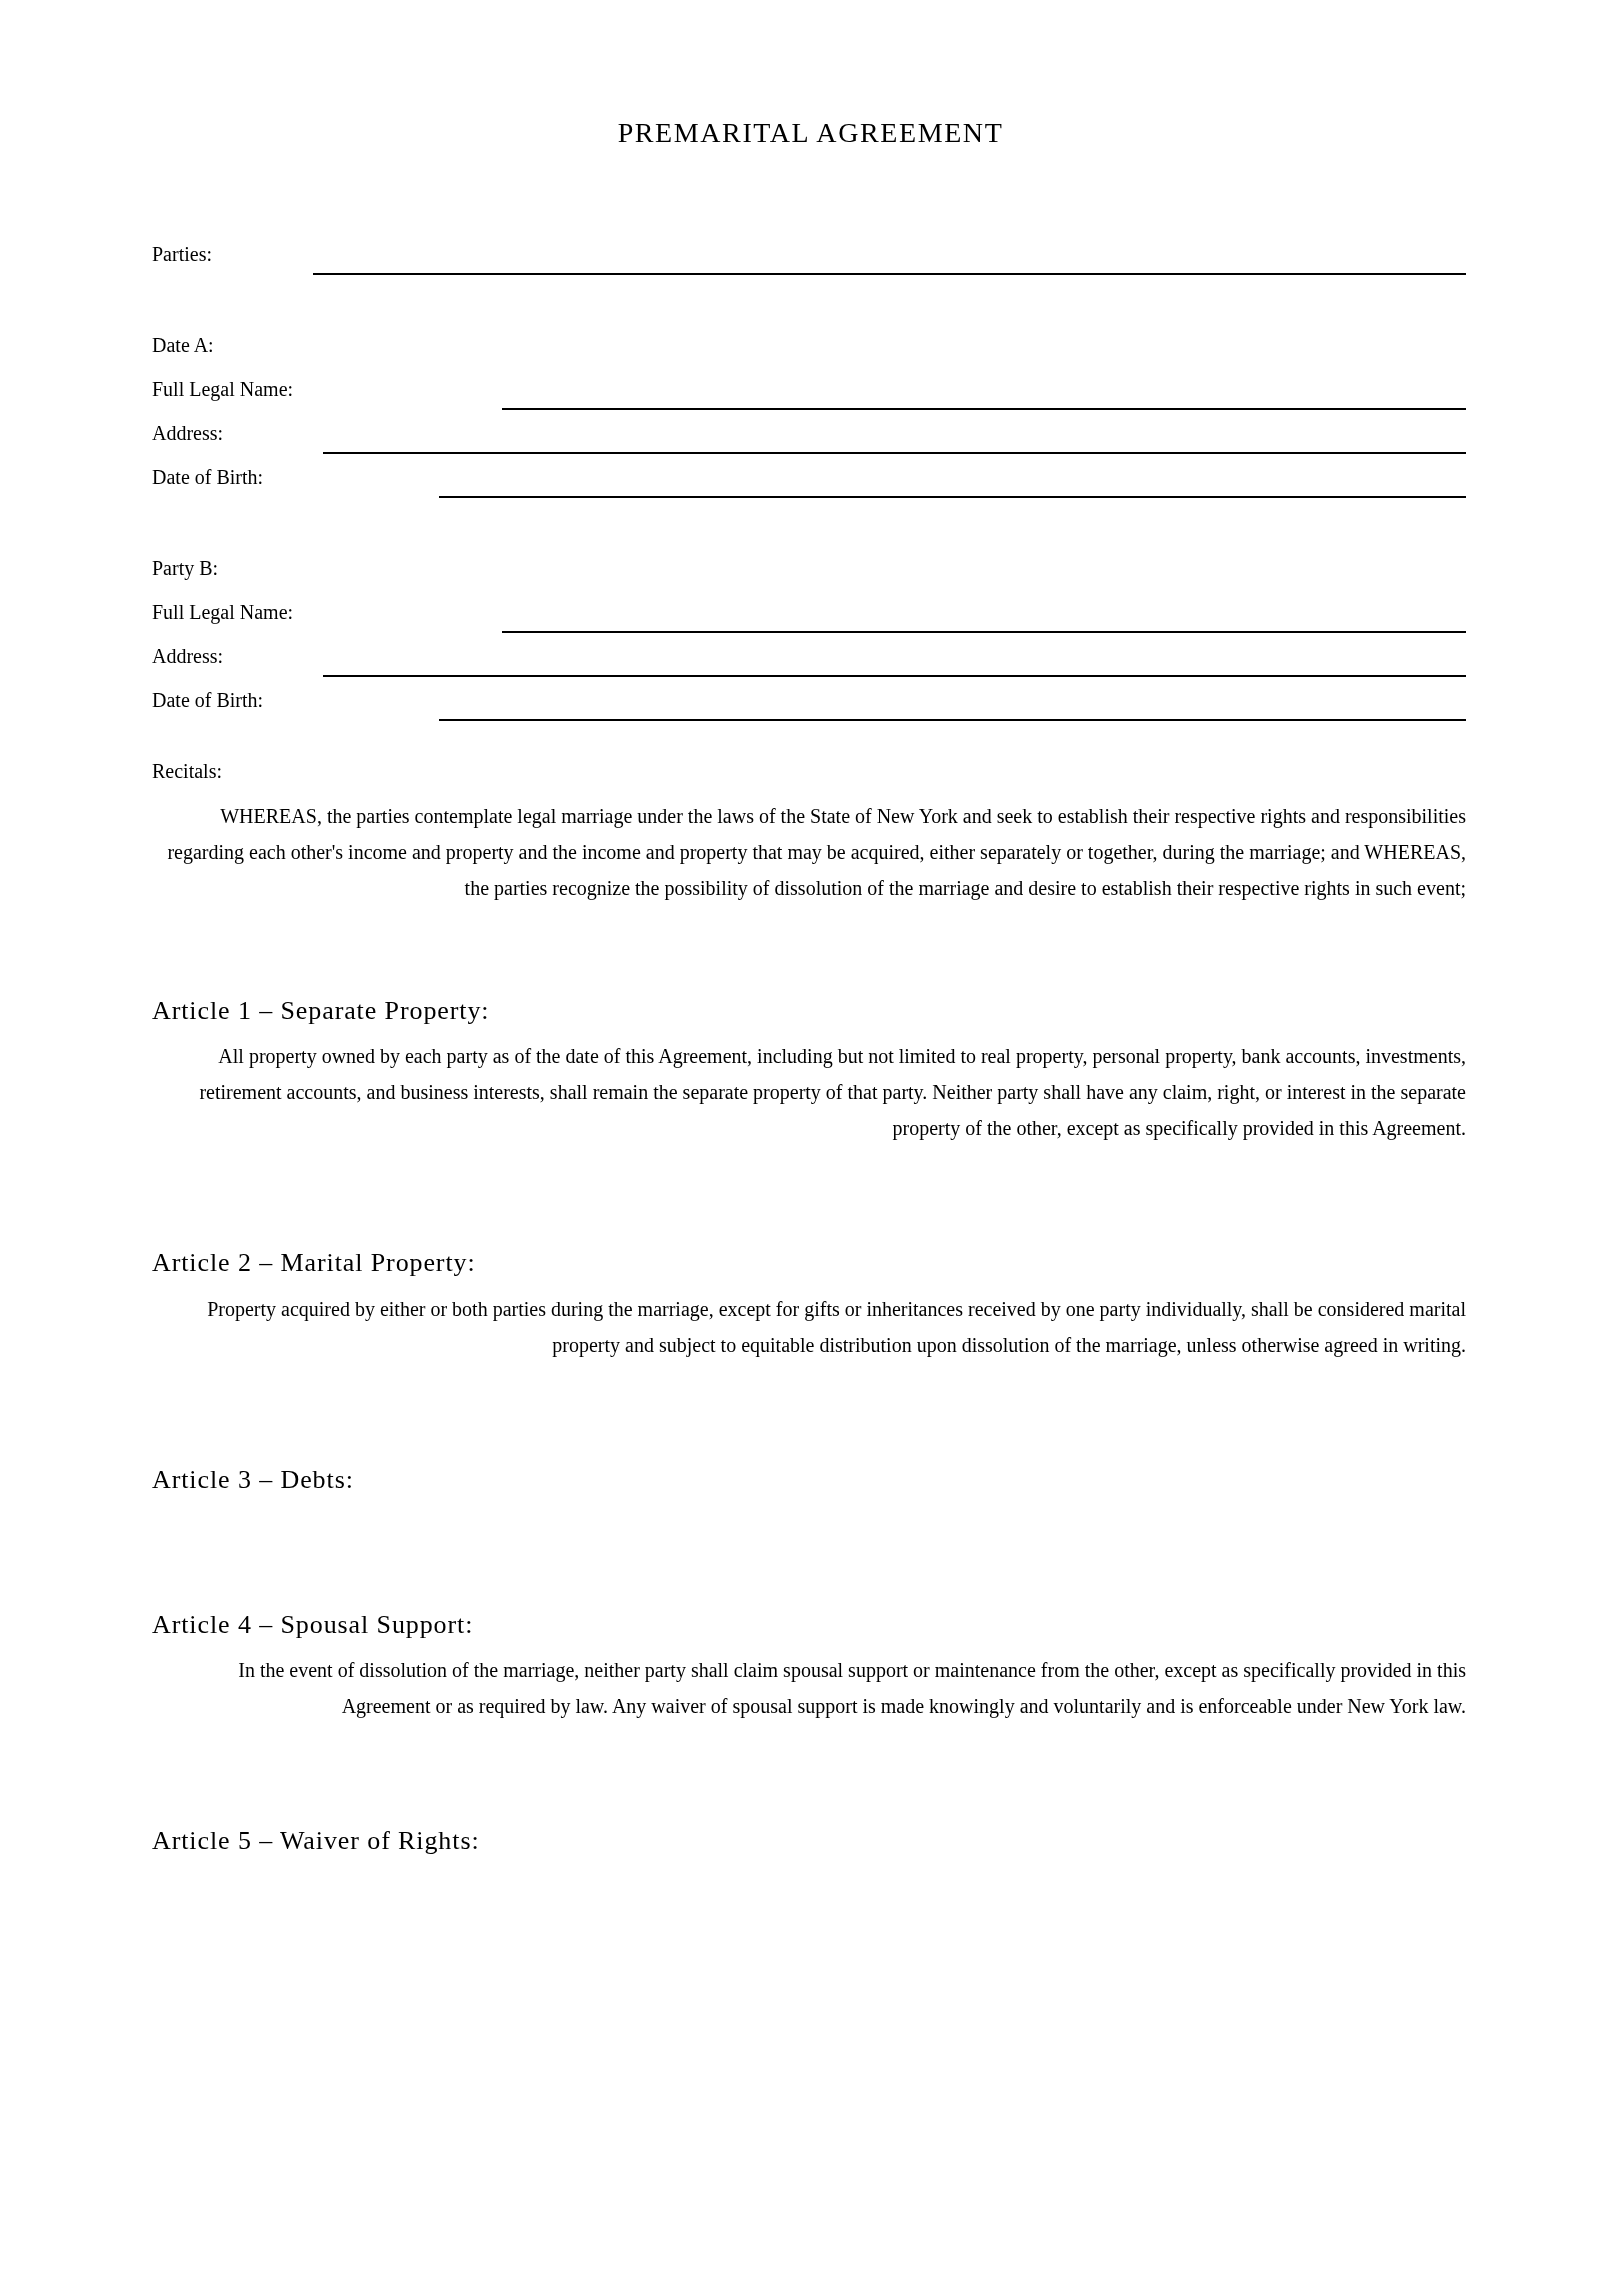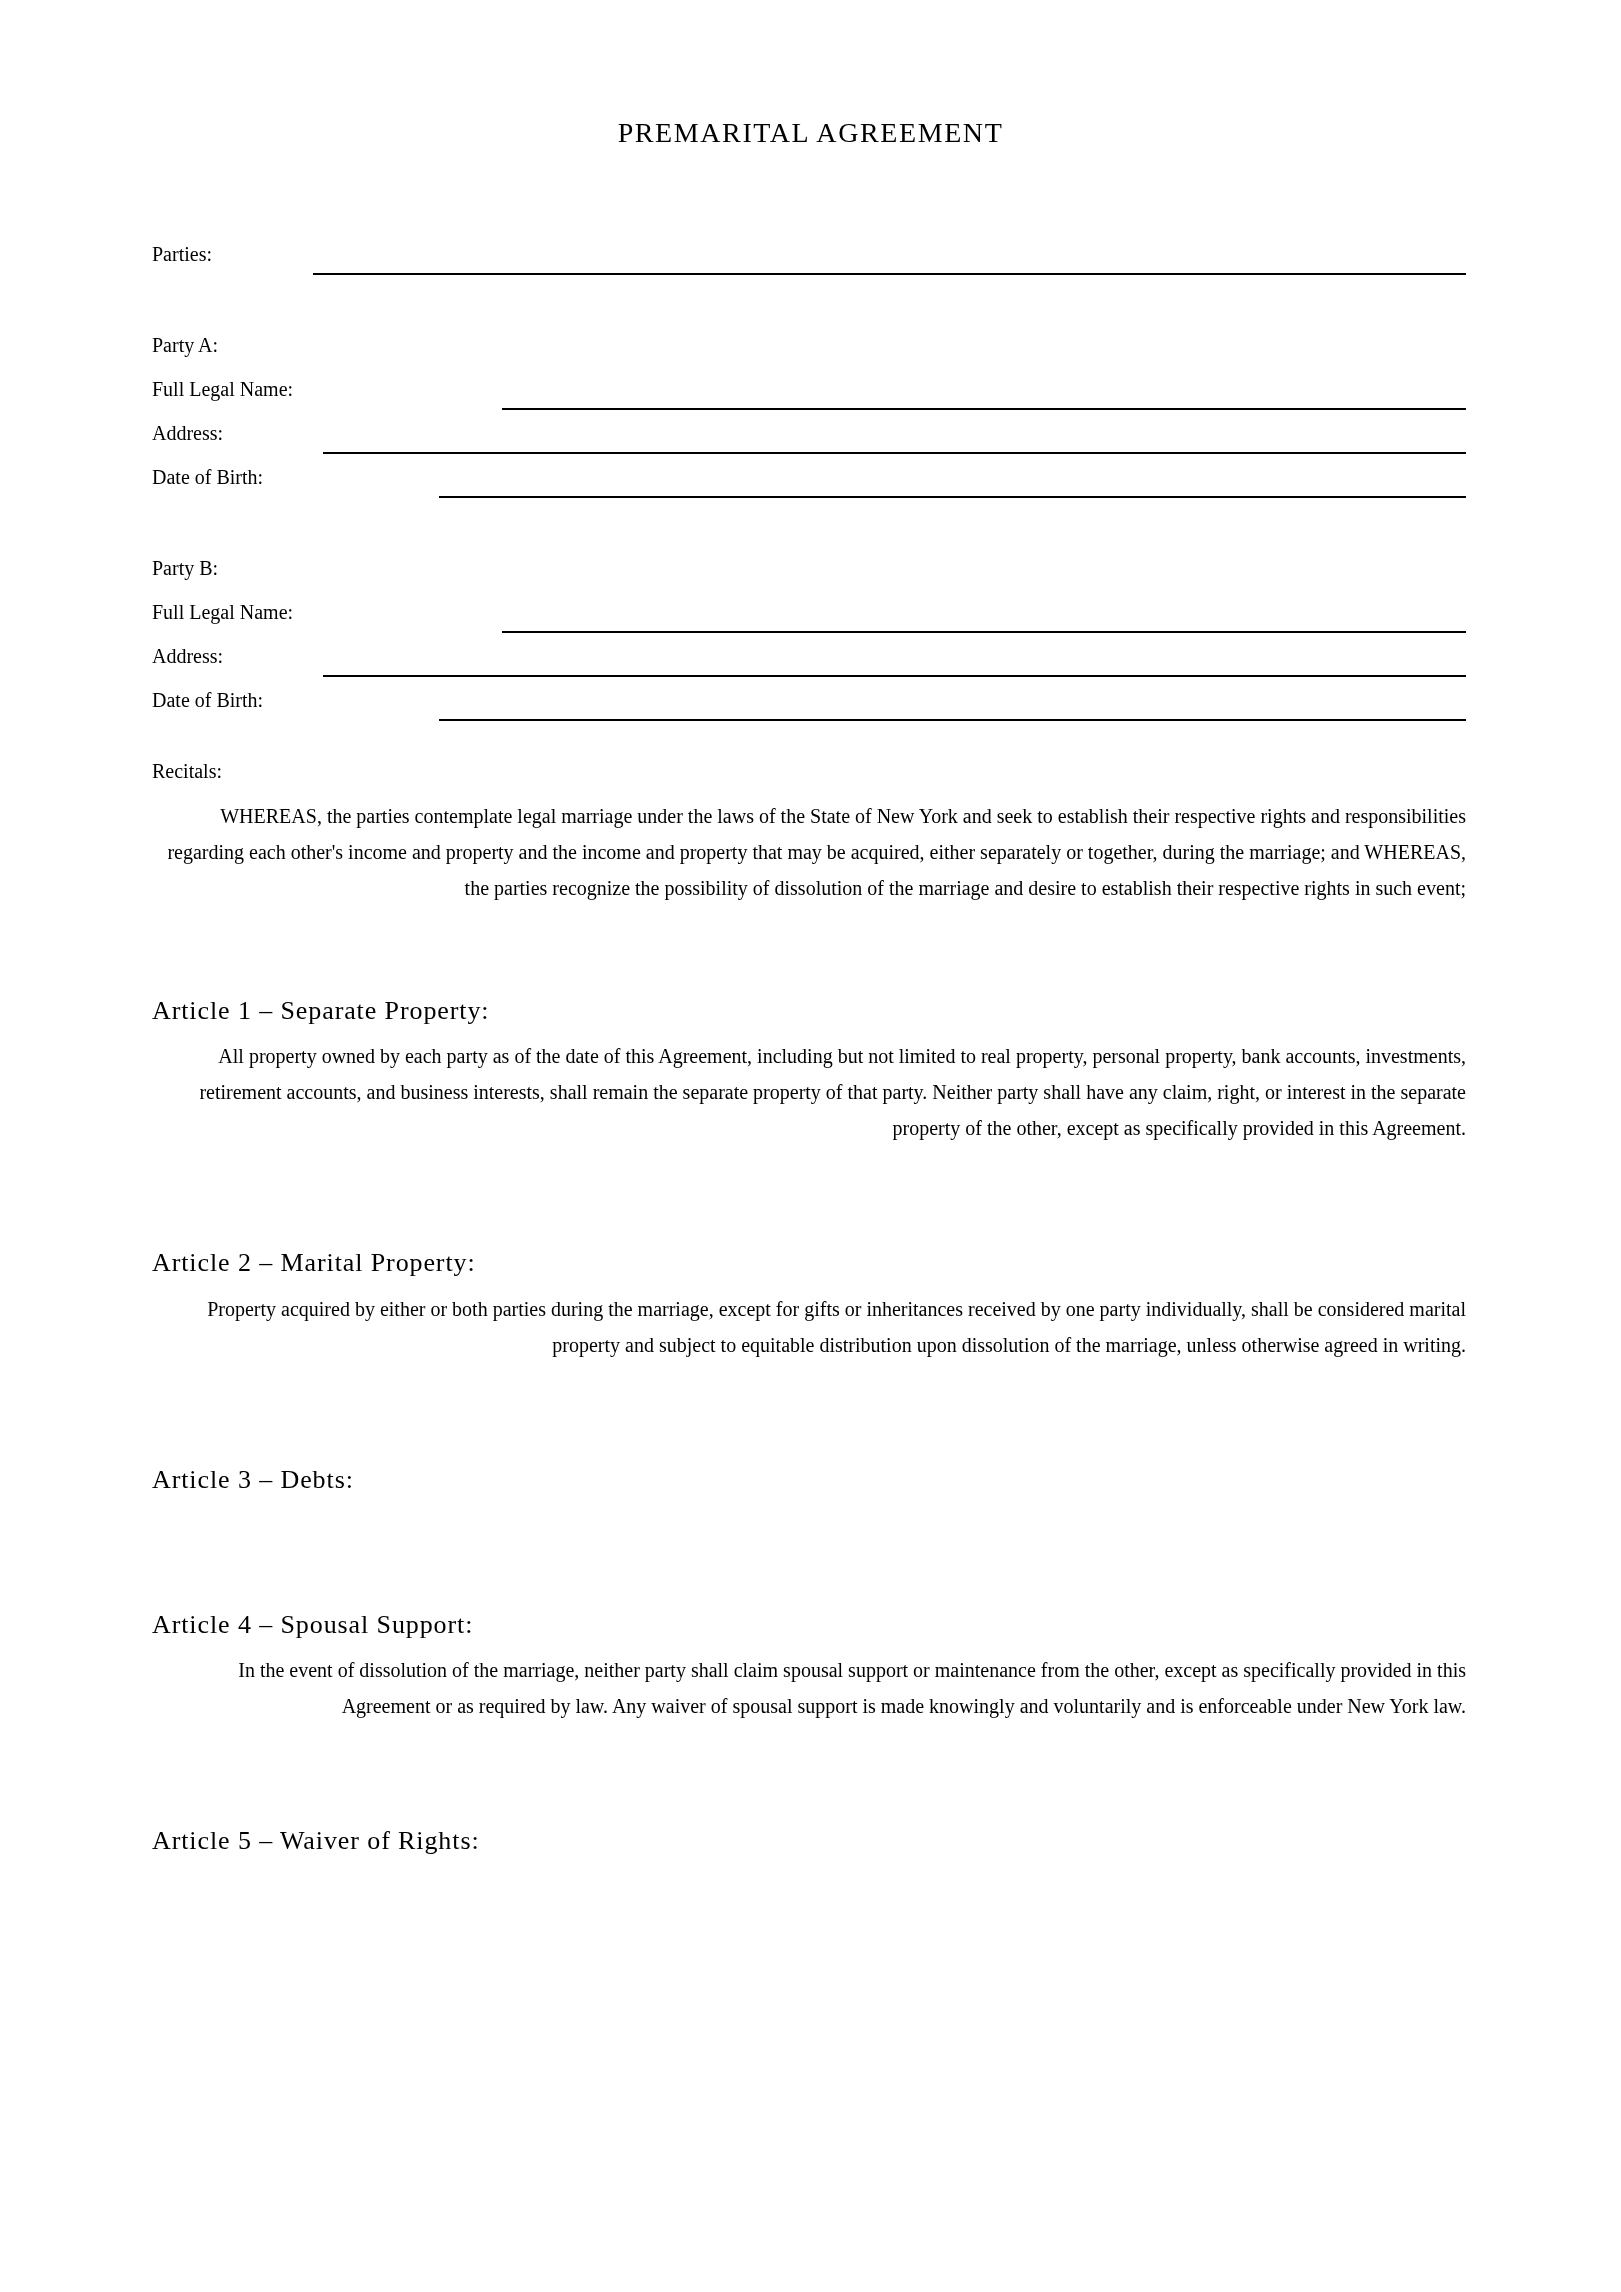--- a/index.html
+++ b/index.html
@@ -110,21 +110,21 @@
 
   <div class="content">
 
     <div class="field-row">
       <span class="field-label">Parties:</span>
       <span class="field-rule" style="width: 1153px; top: 32px;"></span>
     </div>
 
     <div class="gap-md"></div>
 
-    <div class="plain-line">Party A:</div>
+    <div class="plain-line">Date A:</div>
 
     <div class="field-row">
       <span class="field-label">Full Legal Name:</span>
       <span class="field-rule" style="width: 964px; top: 32px;"></span>
     </div>
 
     <div class="field-row">
       <span class="field-label">Address:</span>
       <span class="field-rule" style="width: 1143px; top: 32px;"></span>
     </div>

